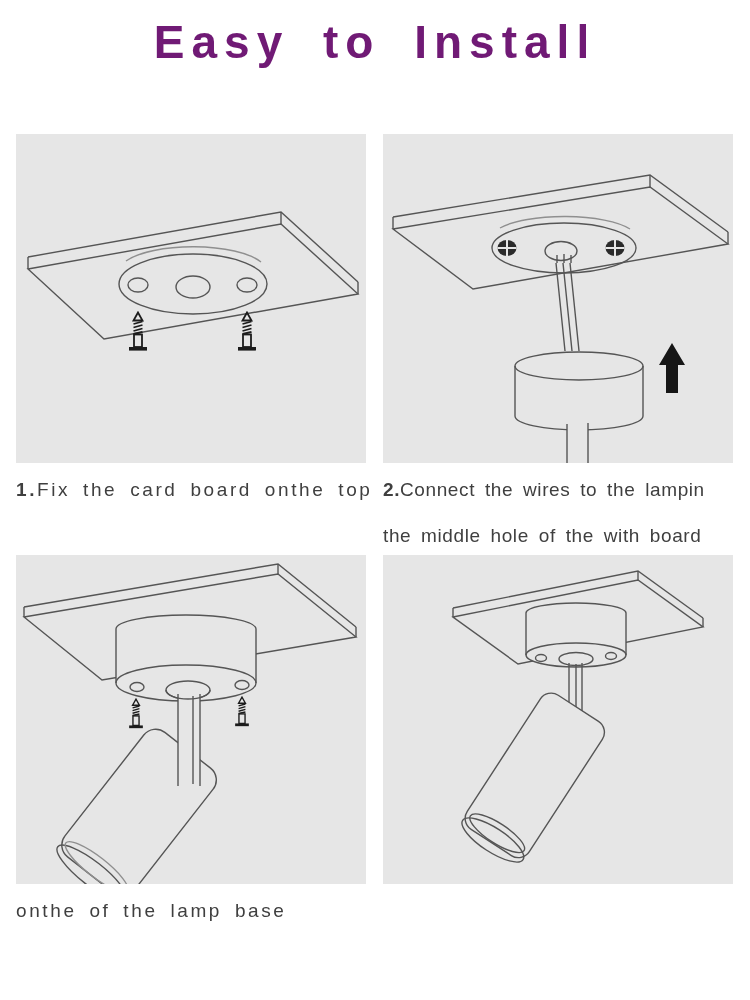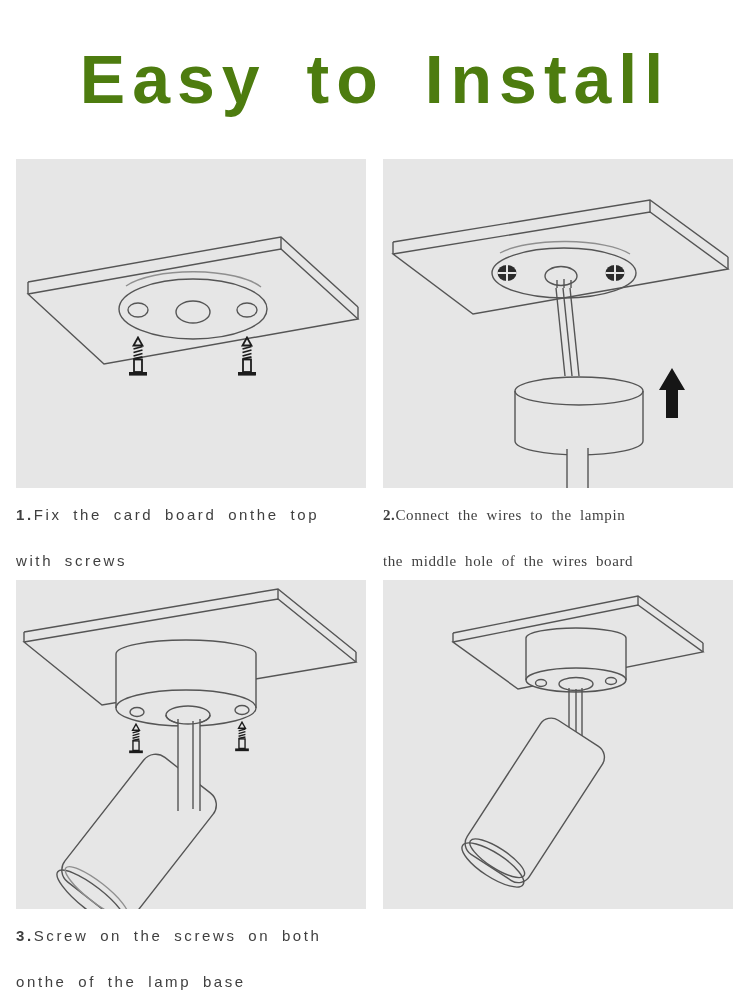--- a/index.html
+++ b/index.html
@@ -3,49 +3,49 @@
 <meta charset="utf-8">
 <style>
   html,body{margin:0;padding:0;}
   body{
     width:750px;height:1000px;overflow:hidden;
     background:#ffffff;
     font-family:"Liberation Sans", sans-serif;
   }
   .page{width:750px;height:1000px;position:relative;}
   h1.title{
-    margin:0;padding-top:40px;height:62px;
+    margin:0;padding-top:15px;height:62px;
     text-align:center;
-    font-size:68px;font-weight:bold;
+    font-size:46px;font-weight:bold;
     letter-spacing:7px;word-spacing:14px;
-    color:#4d7c0f;
+    color:#701a75;
   }
   .grid{
     margin:57px 0 0 16px;
     display:grid;
     grid-template-columns:350px 350px;
     column-gap:17px;
   }
   .step{display:flex;flex-direction:column;}
   .panel{
     width:350px;height:329px;
     background:#e6e6e6;
   }
   .panel svg{display:block;width:350px;height:329px;}
   .caption{
     margin:0;height:92px;box-sizing:border-box;
     padding-top:4px;
-    font-size:15px;line-height:46px;
+    font-size:19px;line-height:46px;
     color:#3f3f3f;
   }
   .caption .line{display:block;white-space:pre;}
   .caption .num{font-weight:bold;}
   
   .step.wide .caption{letter-spacing:2.6px;word-spacing:5px;}
-  .step.tight .caption{letter-spacing:0.6px;word-spacing:4px;font-family:Liberation Serif, serif;}
+  .step.tight .caption{letter-spacing:0.6px;word-spacing:4px;}
   .sketch{stroke:#555555;stroke-width:1.4;fill:none;}
   .sketch-fill{fill:#e6e6e6;stroke:none;}
   .faint{stroke:#8f8f8f;}
 </style>
 </head>
 <body>
 
 <svg width="0" height="0" style="position:absolute" aria-hidden="true">
   <defs>
     <symbol id="screw" viewBox="0 0 26 42">
@@ -77,21 +77,20 @@
             <ellipse cx="177" cy="153" rx="17" ry="11"></ellipse>
             <ellipse cx="122" cy="151" rx="10" ry="7"></ellipse>
             <ellipse cx="231" cy="151" rx="10" ry="7"></ellipse>
           </g>
           <use href="#screw" xlink:href="#screw" x="109" y="177" width="26" height="42"></use>
           <use href="#screw" xlink:href="#screw" x="218" y="177" width="26" height="42"></use>
         </svg>
       </div>
       <p class="caption">
         <span class="line"><b class="num">1.</b><span>Fix the card board onthe top</span></span>
-        <span class="line">with screws</span>
       </p>
     </section>
 
     <section class="step tight">
       <div class="panel">
         <svg viewBox="0 0 350 329" preserveAspectRatio="none">
           <g class="sketch">
             <path d="M10,83 L267,41 L345,98"></path>
             <path d="M10,83 L10,95 M267,41 L267,53 M345,98 L345,110"></path>
             <path d="M10,95 L267,53 L345,110 L90,155 Z"></path>
@@ -115,21 +114,21 @@
             <path d="M132,232 V282 M260,232 V282"></path>
             <path d="M132,282 A64,14 0 0 0 260,282"></path>
             <rect x="184" y="289" width="21" height="40" class="sketch-fill"></rect>
             <path d="M184,290 V329 M205,289 V329"></path>
           </g>
           <path d="M276,231 L289,209 L302,231 L295,231 L295,259 L283,259 L283,231 Z" fill="#161616"></path>
         </svg>
       </div>
       <p class="caption">
         <span class="line"><b class="num">2.</b><span>Connect the wires to the lampin</span></span>
-        <span class="line">the middle hole of the wires board</span>
+        <span class="line">the middle hole of the with board</span>
       </p>
     </section>
 
     <section class="step wide">
       <div class="panel">
         <svg viewBox="0 0 350 329" preserveAspectRatio="none">
           <g class="sketch">
             <path d="M8,52 L262,9 L340,72"></path>
             <path d="M8,52 L8,62 M262,9 L262,19 M340,72 L340,82"></path>
             <path d="M8,62 L262,19 L340,82 L86,125 Z"></path>
@@ -151,21 +150,20 @@
           <g>
             <rect x="162" y="139" width="22" height="92" class="sketch-fill"></rect>
             <path class="sketch" d="M162,139 V231 M184,139 V231 M177,141 V229"></path>
             <path class="sketch" d="M150,135 A22,9 0 0 0 194,135"></path>
           </g>
           <use href="#screw" xlink:href="#screw" x="110" y="143" width="20" height="32"></use>
           <use href="#screw" xlink:href="#screw" x="216" y="141" width="20" height="32"></use>
         </svg>
       </div>
       <p class="caption">
-        <span class="line"><b class="num">3.</b><span>Screw on the screws on both</span></span>
         <span class="line">onthe of the lamp base</span>
       </p>
     </section>
 
     <section class="step tight">
       <div class="panel">
         <svg viewBox="0 0 350 329" preserveAspectRatio="none">
           <g class="sketch">
             <path d="M70,53 L255,16 L320,63"></path>
             <path d="M70,53 L70,62 M255,16 L255,25 M320,63 L320,72"></path>

